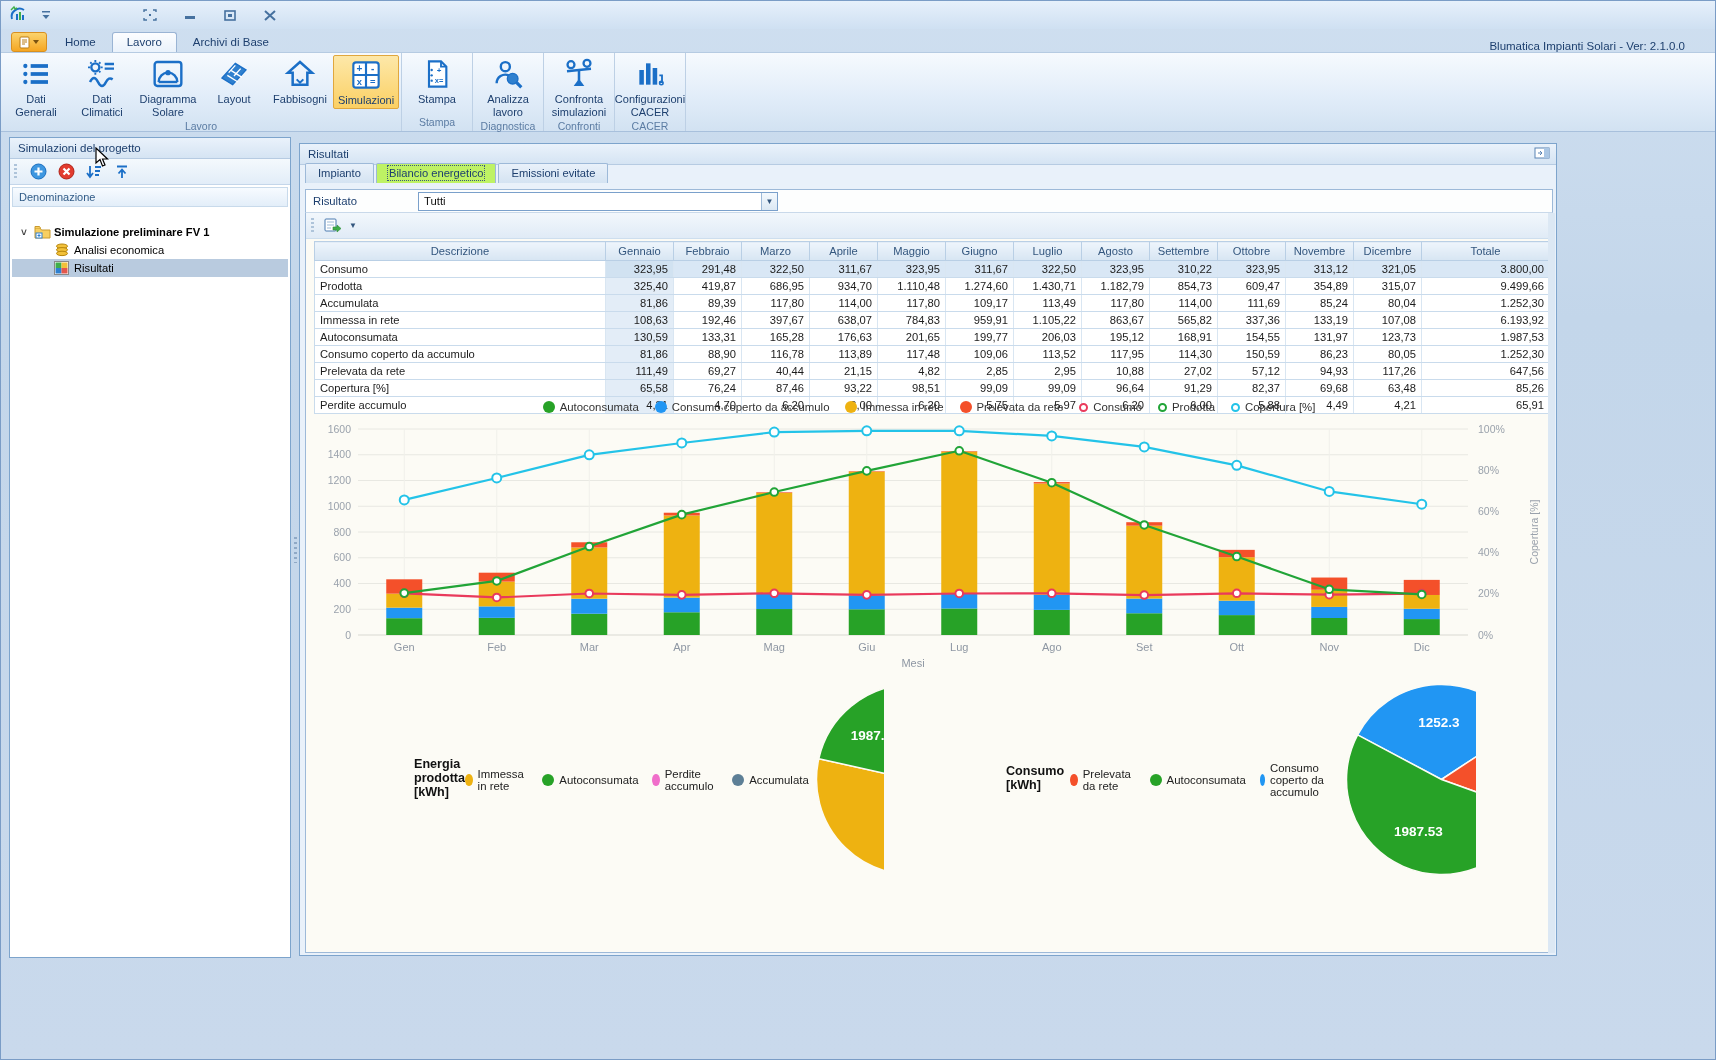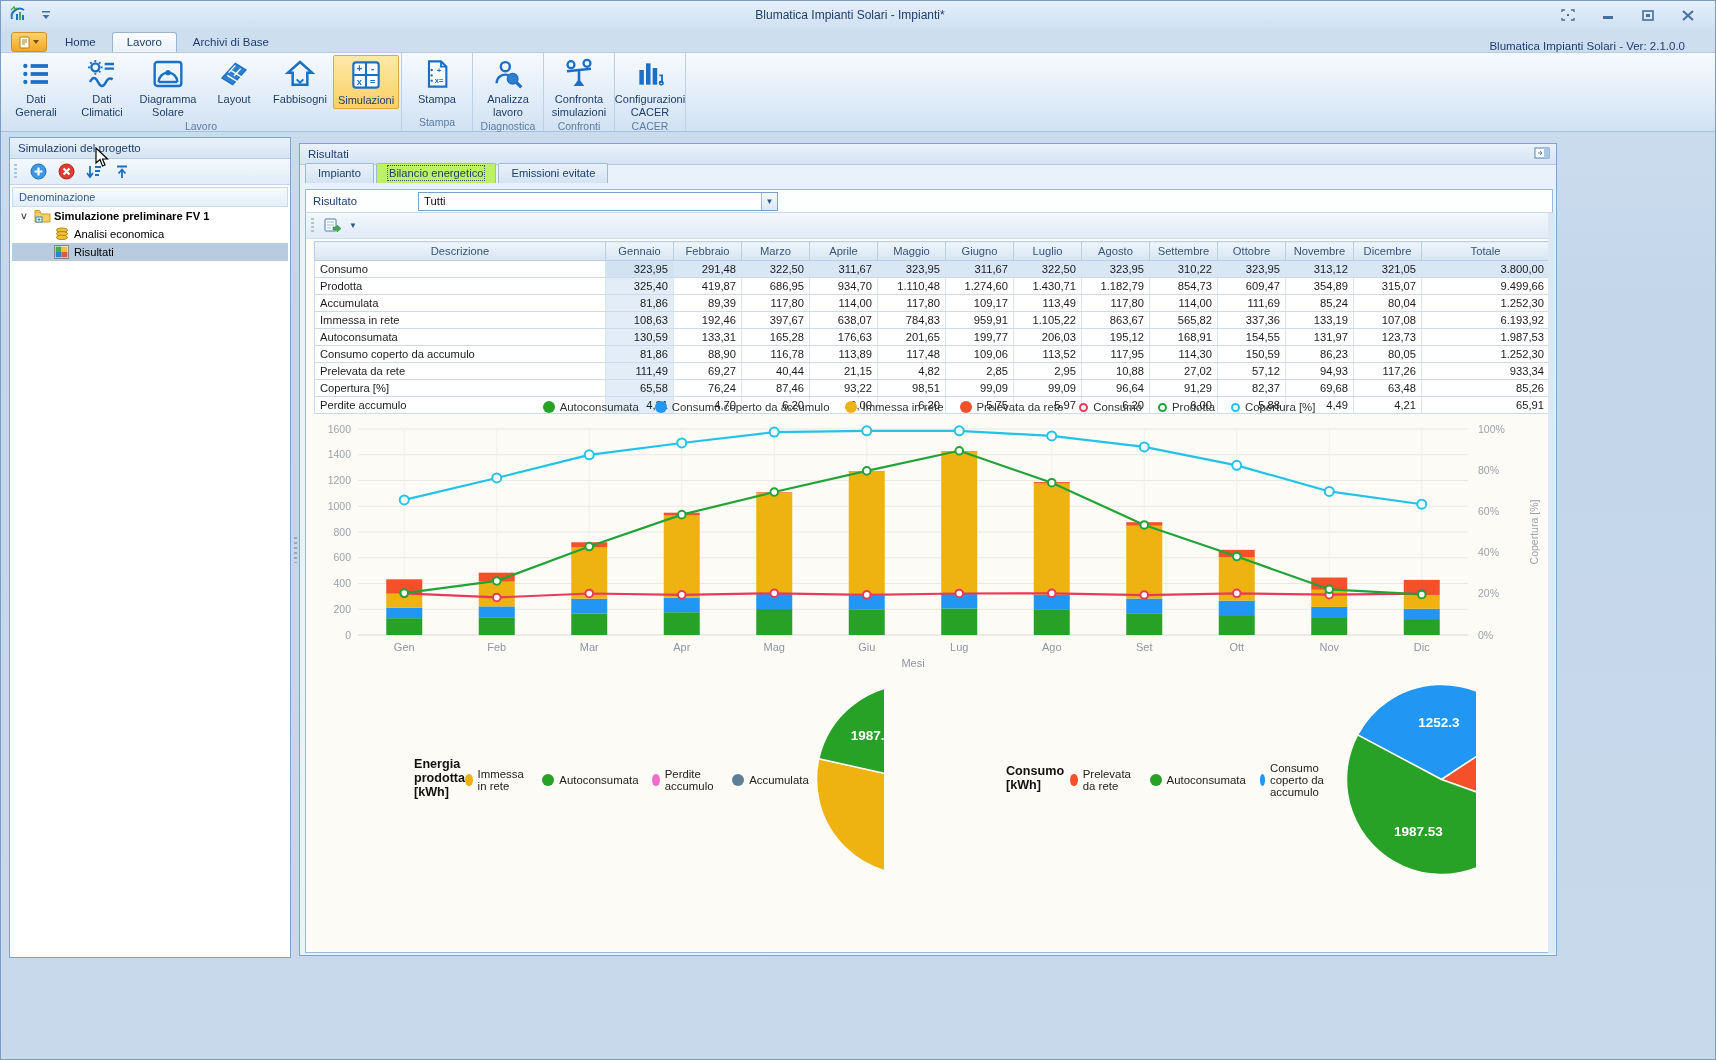--- a/index.html
+++ b/index.html
@@ -43,21 +43,21 @@
   
   .sidebar { position:absolute; left:8px; top:136px; width:282px; height:821px;
     background:#fff; border:1px solid #7da4cc; }
   .panelhdr { height:21px; background:linear-gradient(#eaf2fb,#d5e4f3); border-bottom:1px solid #b6cbe2;
     display:flex; align-items:center; padding-left:8px; font-size:11.5px; color:#1d3f6e; }
   .side-toolbar { height:26px; background:linear-gradient(#f4f9fd,#e2edf8); border-bottom:1px solid #c4d6ea;
     display:flex; align-items:center; gap:10px; padding-left:4px; }
   .grip { width:3px; height:16px; margin-right:2px;
     background:repeating-linear-gradient(#aec4da 0 2px, transparent 2px 4px); }
   .tbico { width:18px; height:18px; display:flex; align-items:center; justify-content:center; }
-  .colhdr { height:20px; margin:2px 2px 0; background:linear-gradient(#f7fbff,#e3eef9);
+  .colhdr { height:20px; margin:2px 2px 16px; background:linear-gradient(#f7fbff,#e3eef9);
     border:1px solid #c8daeb; display:flex; align-items:center; padding-left:6px; color:#2f5a86; }
   .tree { margin:0 2px; }
   .trow { height:18px; display:flex; align-items:center; gap:4px; padding-left:6px; color:#000; font-size:11.2px; }
   .trow.bold { font-weight:bold; }
   .trow.selected { background:#b9cbdf; }
   .texp { width:12px; text-align:center; color:#444; font-size:10px; }
   .tico { width:16px; height:14px; }
 
   
   .vsplit { position:absolute; left:291px; top:136px; width:6px; height:821px; }
@@ -137,21 +137,20 @@
             <path d="M2 5 l3 -3 1 2 2-1" stroke="#3fae49" fill="none" stroke-width="1.4"></path>
           </svg>
       </span>
       <span class="tbico">
         <svg width="10" height="9" viewBox="0 0 10 9">
             <rect x="1" y="0" width="8" height="1.5" fill="#46719f"></rect>
             <path d="M1.5 4 L8.5 4 L5 8 Z" fill="#46719f"></path>
           </svg>
       </span>
     </div>
-    <div class="tb-title">Blumatica Impianti Solari - Impianti*</div>
     <div class="tb-btns">
       <span class="tb-btn">
         <svg width="14" height="12" viewBox="0 0 14 12">
             <path d="M1 3 V1 H4 M10 1 H13 V3 M13 9 V11 H10 M4 11 H1 V9" fill="none" stroke="#46719f" stroke-width="1.4"></path>
             <rect x="6" y="5" width="2" height="2" fill="#46719f"></rect>
           </svg>
       </span>
       <span class="tb-btn">
         <svg width="12" height="10" viewBox="0 0 12 10">
             <rect x="1" y="6" width="10" height="3" fill="#46719f"></rect>
@@ -557,21 +556,21 @@
               <td>40,44</td>
               <td>21,15</td>
               <td>4,82</td>
               <td>2,85</td>
               <td>2,95</td>
               <td>10,88</td>
               <td>27,02</td>
               <td>57,12</td>
               <td>94,93</td>
               <td>117,26</td>
-              <td>933,34</td>
+              <td>647,56</td>
             </tr>
             <tr>
               <td class="desc">Copertura [%]</td>
               <td class="colhl">65,58</td>
               <td>76,24</td>
               <td>87,46</td>
               <td>93,22</td>
               <td>98,51</td>
               <td>99,09</td>
               <td>99,09</td>

